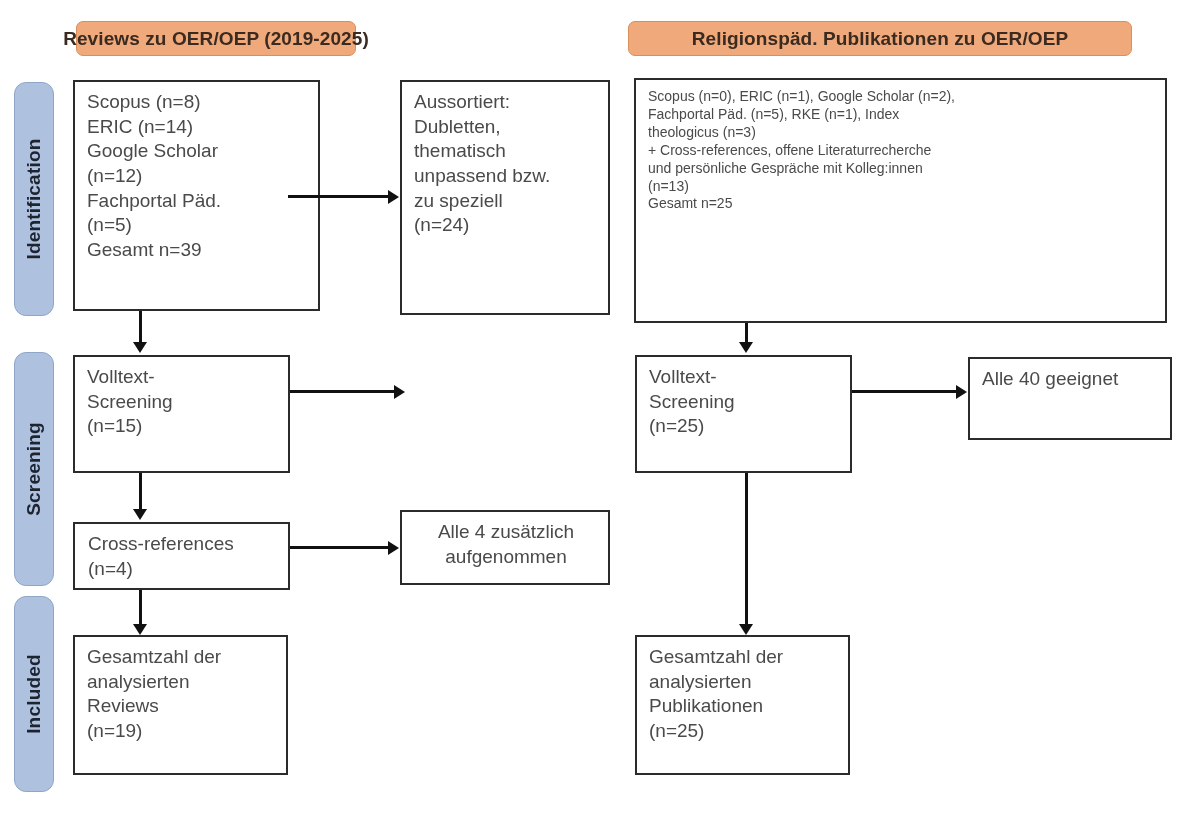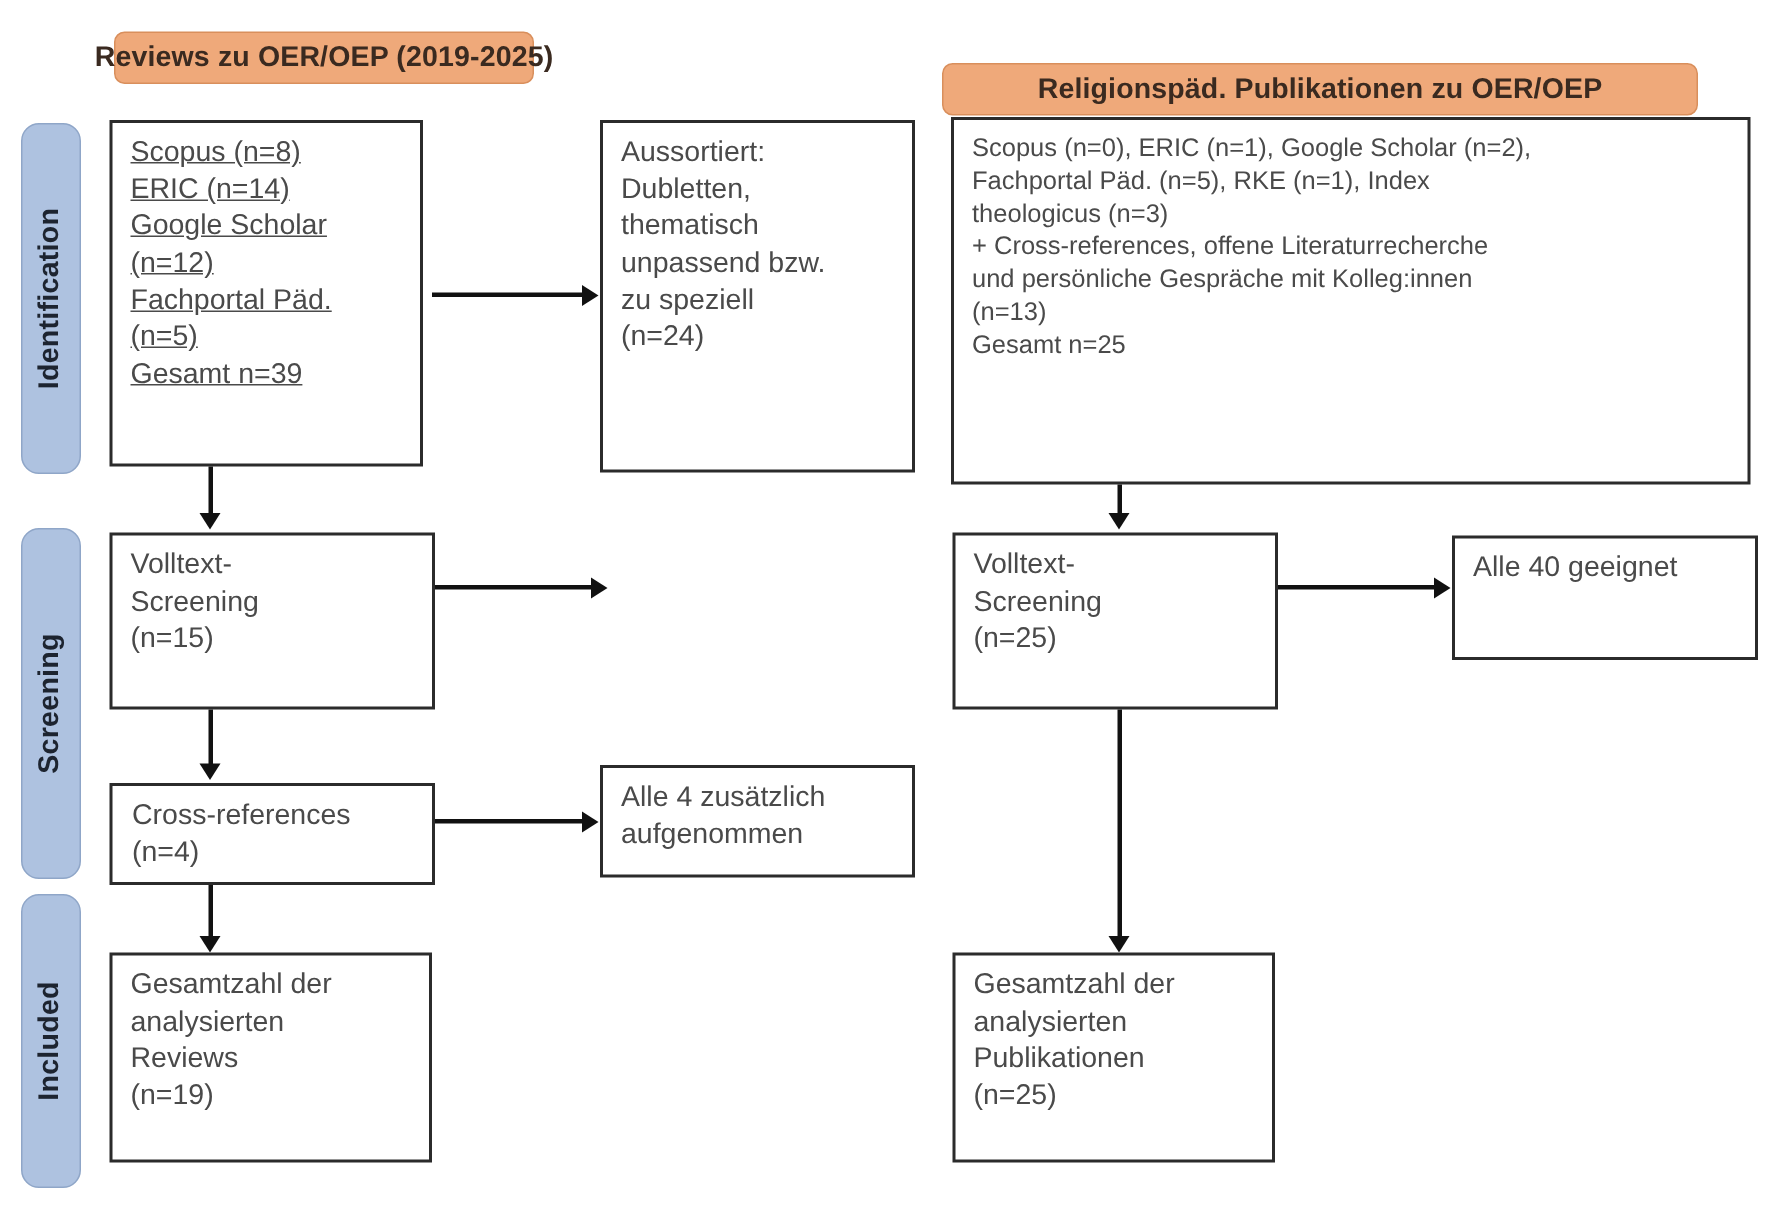--- a/index.html
+++ b/index.html
@@ -57,21 +57,21 @@
     background: #ffffff;
     border: 2.5px solid #2b2b2b;
     box-sizing: border-box;
     padding: 8px 10px 6px 12px;
     font-size: 19px;
     line-height: 1.30;
     color: #4a4a4a;
     white-space: pre-line;
     overflow: hidden;
   }
-  .box.wide { font-size: 17px; line-height: 1.28; }
+  .box.wide { font-size: 14px; line-height: 1.28; }
 
   
   .vline {
     position: absolute;
     width: 3px;
     background: #111111;
   }
   .hline {
     position: absolute;
     height: 3px;
@@ -92,35 +92,35 @@
     border-left: 11px solid #111111;
   }
 </style>
 </head>
 <body>
 
 <div id="canvas">
 
   <div class="col-header" style="left:76px; top:21px; width:278px; height:33px;">Reviews zu OER/OEP (2019-2025)</div>
 
-  <div class="col-header" style="left:628px; top:21px; width:502px; height:33px;margin-top:21px;">Religionspäd. Publikationen zu OER/OEP</div>
+  <div class="col-header" style="left:628px; top:21px; width:502px; height:33px;">Religionspäd. Publikationen zu OER/OEP</div>
 
   <div class="stage-label" style="left:14px; top:82px; width:38px; height:232px;">
     <span>Identification</span>
   </div>
 
   <div class="stage-label" style="left:14px; top:352px; width:38px; height:232px;">
     <span>Screening</span>
   </div>
 
   <div class="stage-label" style="left:14px; top:596px; width:38px; height:194px;">
     <span>Included</span>
   </div>
 
-  <div class="box" style="left:73px; top:80px; width:209px; height:231px;text-decoration:underline;">Scopus (n=8)
+  <div class="box" style="left:73px; top:80px; width:247px; height:231px;">Scopus (n=8)
 ERIC (n=14)
 Google Scholar
 (n=12)
 Fachportal Päd.
 (n=5)
 Gesamt n=39</div>
 
   <div class="hline" style="left:288px; top:195px; width:100px;"></div>
   <div class="arrow-right" style="left:388px; top:190px;"></div>
 
@@ -144,21 +144,21 @@
 
   <div class="vline" style="left:139px; top:473px; height:38px;"></div>
   <div class="arrow-down" style="left:133px; top:509px;"></div>
 
   <div class="box" style="left:73px; top:522px; width:217px; height:68px;padding-left:13px;">Cross-references
 (n=4)</div>
 
   <div class="hline" style="left:290px; top:546px; width:98px;"></div>
   <div class="arrow-right" style="left:388px; top:541px;"></div>
 
-  <div class="box" style="left:400px; top:510px; width:210px; height:75px;">Alle 4 zusätzlich
+  <div class="box" style="left:400px; top:510px; width:210px; height:75px;text-align:center;">Alle 4 zusätzlich
 aufgenommen</div>
 
   <div class="vline" style="left:139px; top:590px; height:36px;"></div>
   <div class="arrow-down" style="left:133px; top:624px;"></div>
 
   <div class="box" style="left:73px; top:635px; width:215px; height:140px;">Gesamtzahl der
 analysierten
 Reviews
 (n=19)</div>
 

